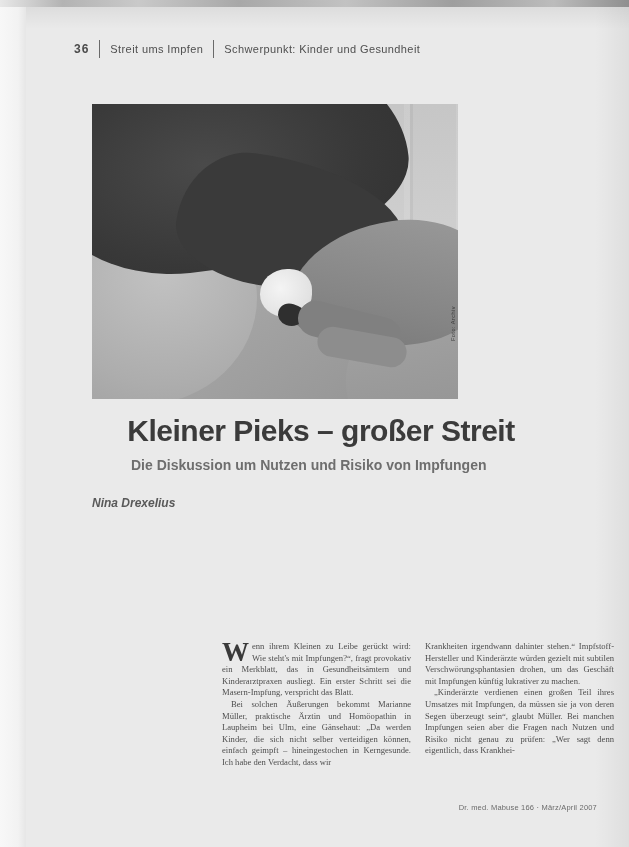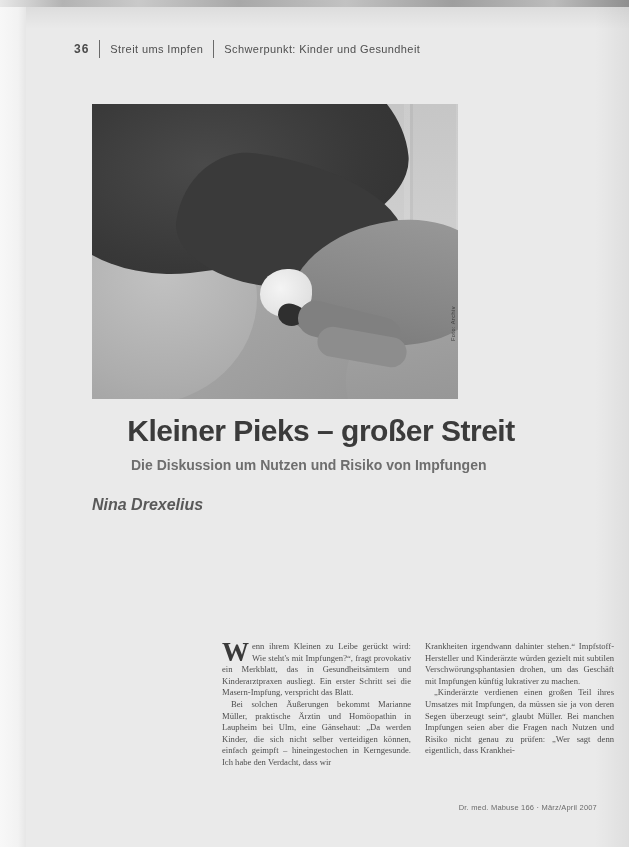--- a/index.html
+++ b/index.html
@@ -55,21 +55,21 @@
     background:#2f2f2f; border-radius:50% 40% 60% 50%; transform:rotate(20deg); }
   .ph-syringe { position:absolute; left:205px; top:222px; width:92px; height:6px;
     background:linear-gradient(90deg,#efefef,#cfcfcf); transform:rotate(33deg); border-radius:3px; }
   .ph-credit { position:absolute; right:2px; bottom:58px; writing-mode:vertical-rl;
     transform:rotate(180deg); font-size:5.5px; letter-spacing:0.5px; color:#3c3c3c; }
 
   
   .title { position:absolute; left:91px; top:414px; width:460px; font-size:30px; font-weight:bold;
     color:#3b3b3b; letter-spacing:-0.5px;text-align:center; }
   .subtitle { position:absolute; left:92px; top:457px; width:420px; font-size:14px; font-weight:bold; color:#6e6e6e;margin-left:39px; }
-  .author { position:absolute; left:92px; top:496px; font-size:16px; font-style:italic; font-weight:bold; color:#595959; }
+  .author { position:absolute; left:92px; top:496px; font-size:12px; font-style:italic; font-weight:bold; color:#595959; }
 
   .lead { position:absolute; left:160px; top:563px; width:320px; font-size:11.5px; line-height:19px;
     font-weight:bold; color:#3f3f3f; }
   .lead-bar { display:inline-block; width:30px; height:7px; background:#4a4a4a; margin-right:6px; vertical-align:middle; }
 
   .cols { position:absolute; left:222px; top:641px; width:392px; display:flex; gap:14px; }
   .col { width:189px; font-family:"Liberation Serif", serif; font-size:8.6px; line-height:11.6px;
     color:#4e4e4e; text-align:justify; }
   .dropcap { float:left; font-family:"Liberation Serif", serif; font-size:27px; line-height:22px;
     font-weight:bold; color:#3a3a3a; padding-right:3px; }

